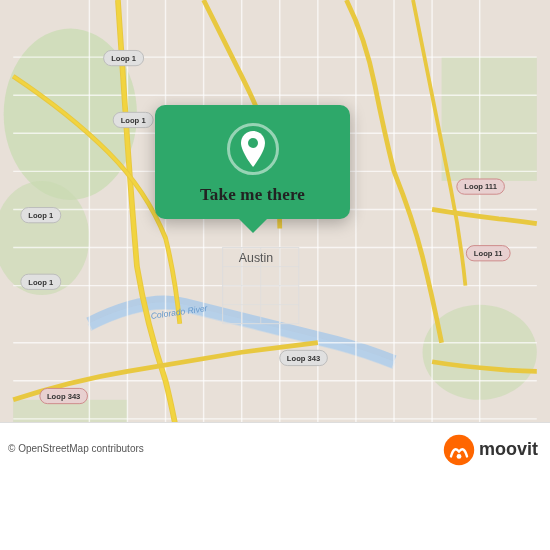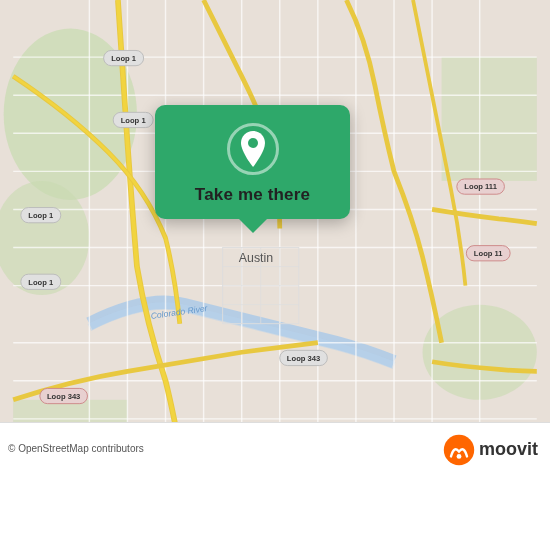--- a/index.html
+++ b/index.html
@@ -57,20 +57,21 @@
       justify-content: center;
       margin-bottom: 10px;
     }
 
     #popup-label {
       color: #222;
       font-size: 17px;
       font-weight: 600;
       letter-spacing: 0.01em;
       text-align: right;
+      font-family: Liberation Serif, serif;
     }
 
     
     #bottom-bar {
       position: absolute;
       bottom: 0;
       left: 0;
       width: 100%;
       height: 54px;
       background: #fff;

